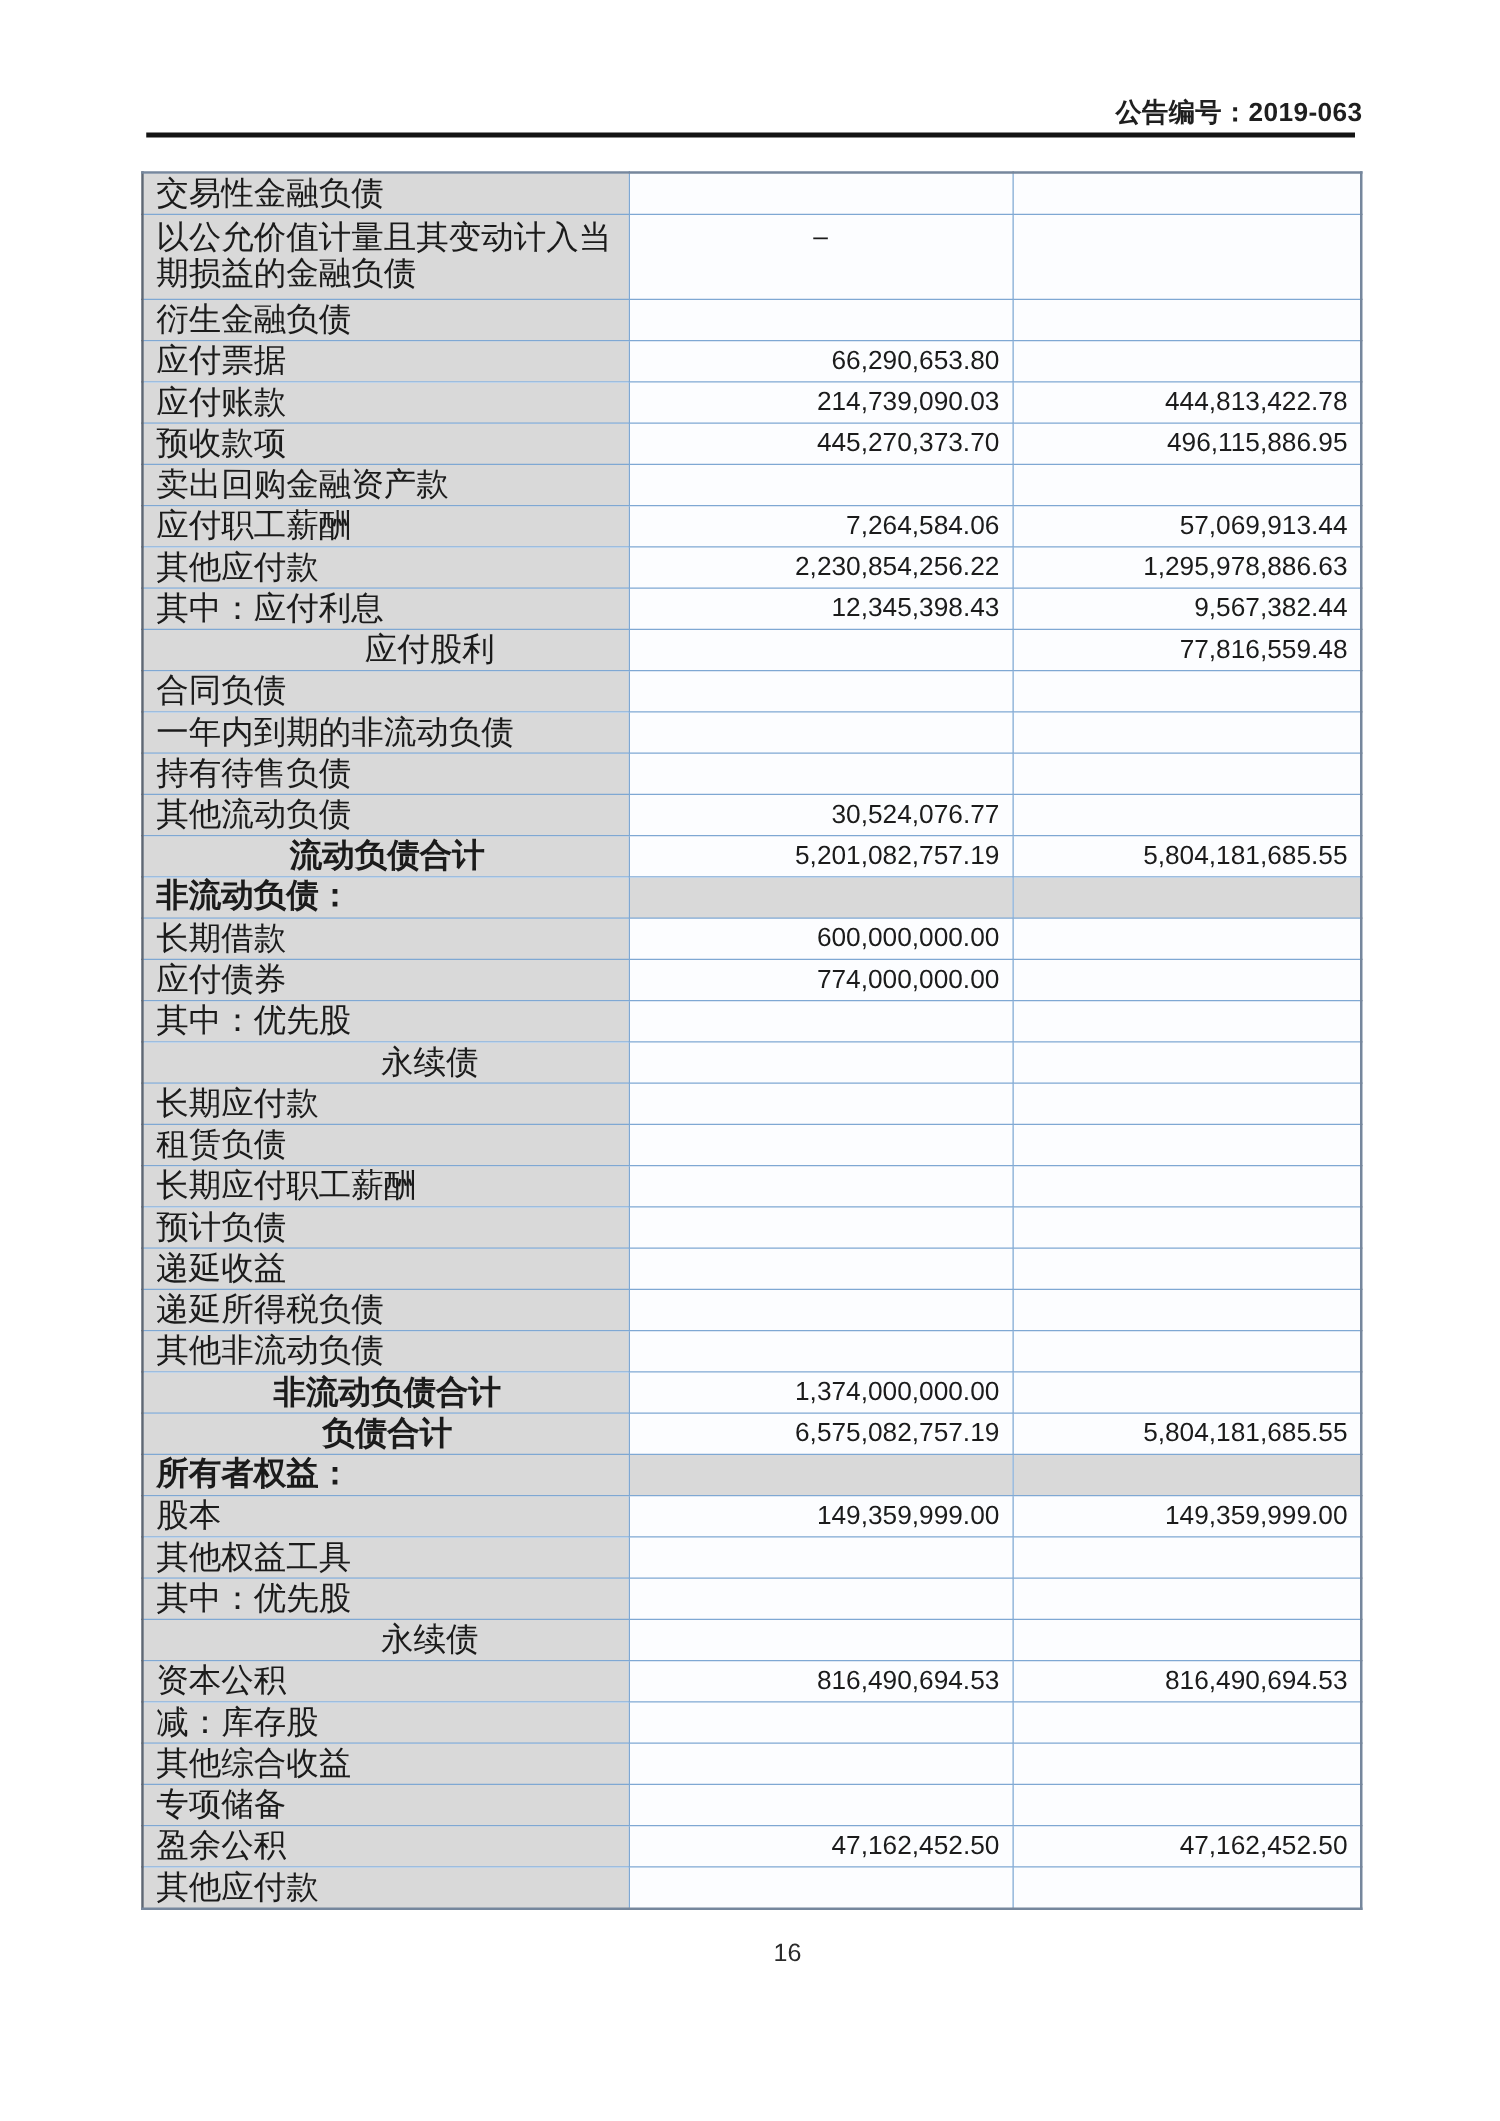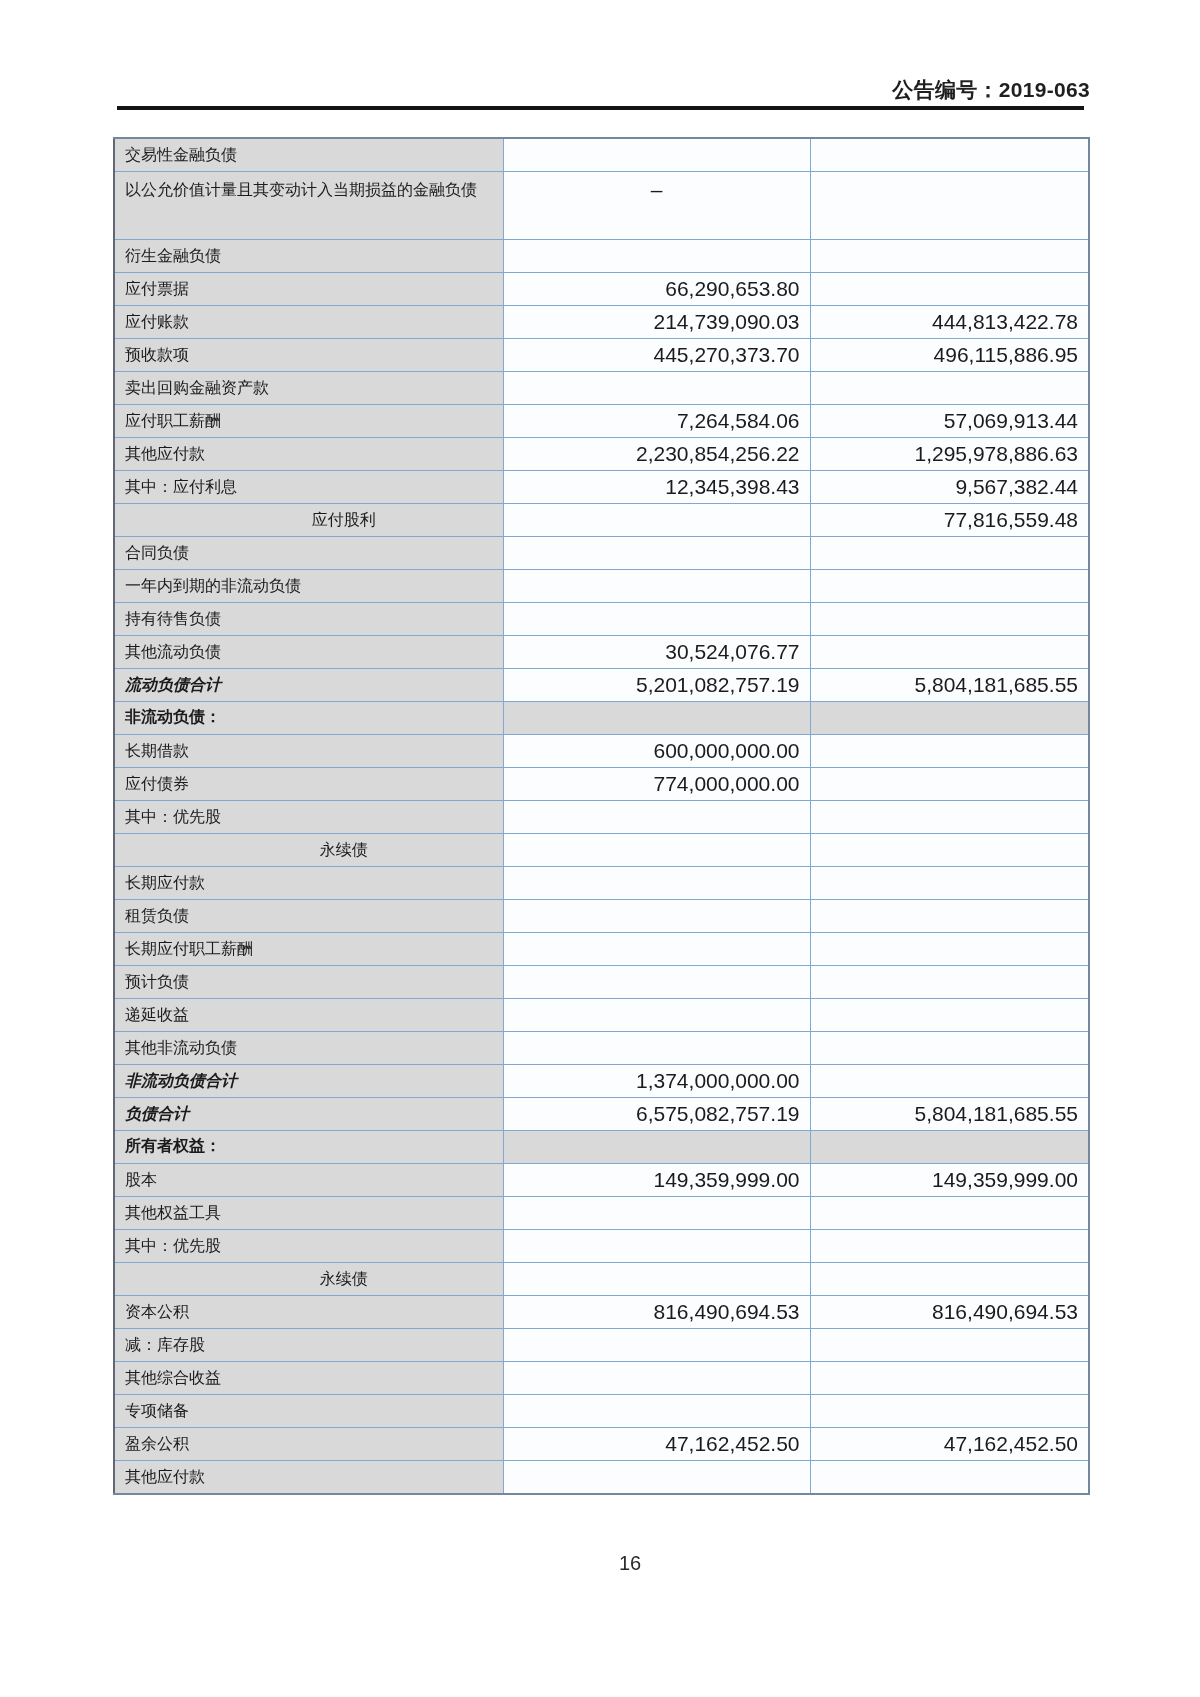--- a/index.html
+++ b/index.html
@@ -33,31 +33,31 @@
   col.c1{width:389px;} col.c2{width:307px;} col.c3{width:279px;}
   td{
     border:1px solid var(--border-blue);
     height:32px;vertical-align:middle;overflow:hidden;
     color:var(--ink);
   }
   td.label{
     background:var(--cell-grey);
     padding:0 8px 0 10px;
     font-family:"Liberation Serif","DejaVu Serif",serif;
-    font-size:16px;line-height:26px;
+    font-size:26px;line-height:26px;
   }
   td.val{
     background:#fcfdff;
     padding:0 10px;
     font-family:"Liberation Sans","DejaVu Sans",sans-serif;
     font-size:21px;text-align:right;
   }
   tr.section td{background:var(--cell-grey);font-family:Liberation Mono, monospace;}
   td.bold{font-weight:bold;}
-  td.center{font-style:italic;}
+  td.center{text-align:center;}
   td.indent{padding-left:78px;text-align:center;}
   td.vcenter{text-align:center;}
   tr.tall td{height:64px;vertical-align:top;padding-top:3px;line-height:29px;}
   .footer{
     position:absolute;top:1552px;left:30px;width:1200px;text-align:center;
     font-family:"Liberation Sans","DejaVu Sans",sans-serif;
     font-size:20px;color:#2b2b2b;
   }
 </style>
 </head>
@@ -200,20 +200,25 @@
           <td class="label">预计负债</td>
           <td class="val"></td>
           <td class="val"></td>
         </tr>
         <tr>
           <td class="label">递延收益</td>
           <td class="val"></td>
           <td class="val"></td>
         </tr>
         <tr>
+          <td class="label">递延所得税负债</td>
+          <td class="val"></td>
+          <td class="val"></td>
+        </tr>
+        <tr>
           <td class="label">其他非流动负债</td>
           <td class="val"></td>
           <td class="val"></td>
         </tr>
         <tr>
           <td class="label bold center">非流动负债合计</td>
           <td class="val">1,374,000,000.00</td>
           <td class="val"></td>
         </tr>
         <tr>

